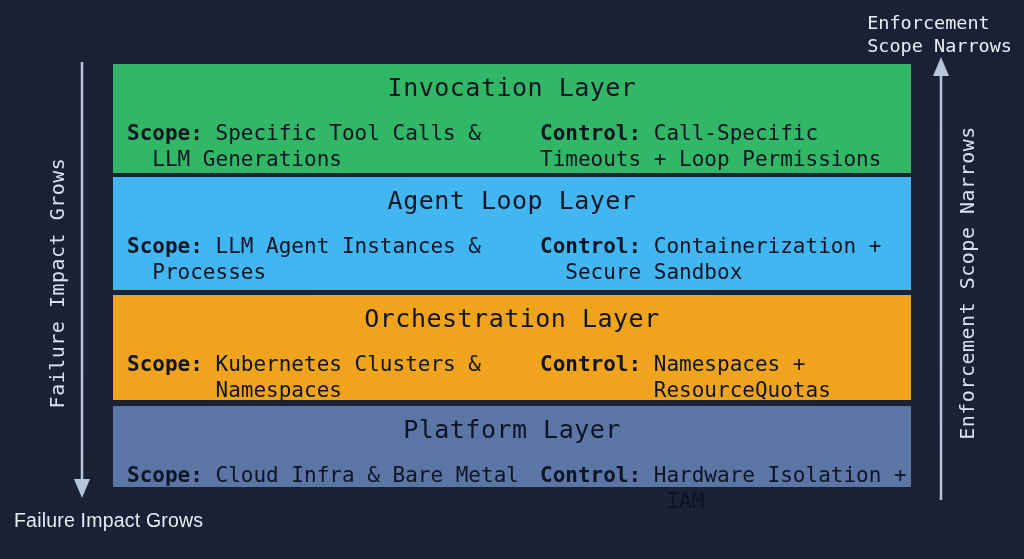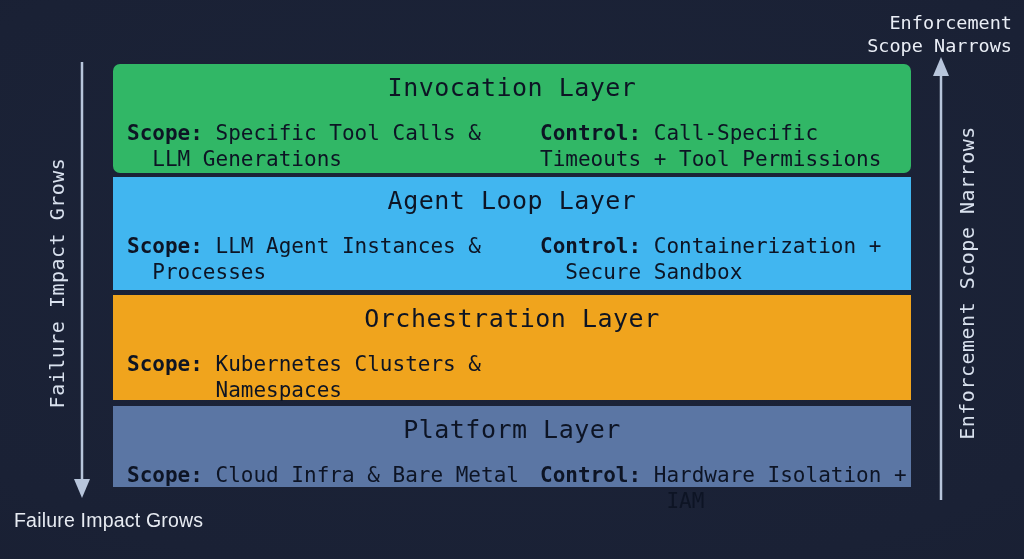--- a/index.html
+++ b/index.html
@@ -57,21 +57,21 @@
     transform: translate(-50%, -50%) rotate(-90deg);
   }
   .v-label-left  { left: 57px;  top: 283px; }
   .v-label-right { left: 967px; top: 283px; }
 
   
   .top-right-caption {
     position: absolute;
     top: 11px;
     right: 12px;
-    text-align: right;
+    text-align: left;
     color: #eaeef6;
     font-size: 18.5px;
     line-height: 23px;
   }
   .bottom-left-caption {
     position: absolute;
     left: 14px;
     top: 509px;
     color: #e7ebf2;
     font-size: 19.5px;
@@ -95,40 +95,42 @@
   </svg>
 
   <svg class="arrow-svg arrow-right" width="24" height="455" viewBox="0 0 24 455">
     <polygon points="4,26 20,26 12,7" fill="#b7c5db"></polygon>
     <line x1="12" y1="25" x2="12" y2="450" stroke="#b7c5db" stroke-width="2.5"></line>
   </svg>
 
   <div class="v-label v-label-left">Failure Impact Grows</div>
   <div class="v-label v-label-right">Enforcement Scope Narrows</div>
 
-  <div class="layer" style="top: 64px; height: 109px; background-color: rgb(49, 183, 102); border-radius: 7px;">
+  <div class="layer" style="top: 64px; height: 109px; background-color: rgb(49, 183, 102);">
     <div class="layer-title">Invocation Layer</div>
     <div class="cell cell-scope"><span class="lbl">Scope:</span><span> Specific Tool Calls &amp;
   LLM Generations</span></div>
     <div class="cell cell-control"><span class="lbl">Control:</span><span> Call-Specific
-Timeouts + Tool Permissions</span></div>
+Timeouts + Loop Permissions</span></div>
   </div>
 
   <div class="layer" style="top: 177px; height: 113px; background-color: rgb(65, 182, 240);">
     <div class="layer-title">Agent Loop Layer</div>
     <div class="cell cell-scope"><span class="lbl">Scope:</span><span> LLM Agent Instances &amp;
   Processes</span></div>
     <div class="cell cell-control"><span class="lbl">Control:</span><span> Containerization +
   Secure Sandbox</span></div>
   </div>
 
   <div class="layer" style="top: 295px; height: 105px; background-color: rgb(240, 164, 29);">
     <div class="layer-title">Orchestration Layer</div>
     <div class="cell cell-scope"><span class="lbl">Scope:</span><span> Kubernetes Clusters &amp;
        Namespaces</span></div>
+    <div class="cell cell-control"><span class="lbl">Control:</span><span> Namespaces +
+         ResourceQuotas</span></div>
   </div>
 
   <div class="layer" style="top: 406px; height: 81px; background-color: rgb(91, 118, 164); padding-left: 34px;">
     <div class="layer-title">Platform Layer</div>
     <div class="cell cell-control"><span class="lbl">Control:</span><span> Hardware Isolation +
           IAM</span></div>
     <div class="cell cell-scope"><span class="lbl">Scope:</span><span> Cloud Infra &amp; Bare Metal</span></div>
   </div>
 
   <div class="bottom-left-caption">Failure Impact Grows</div>

